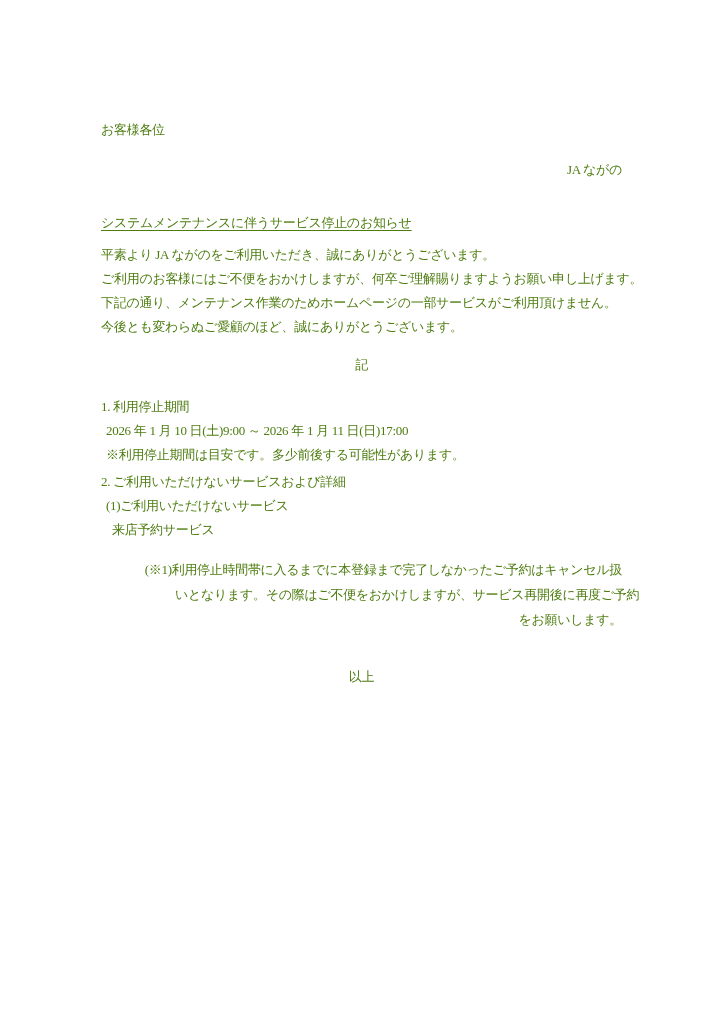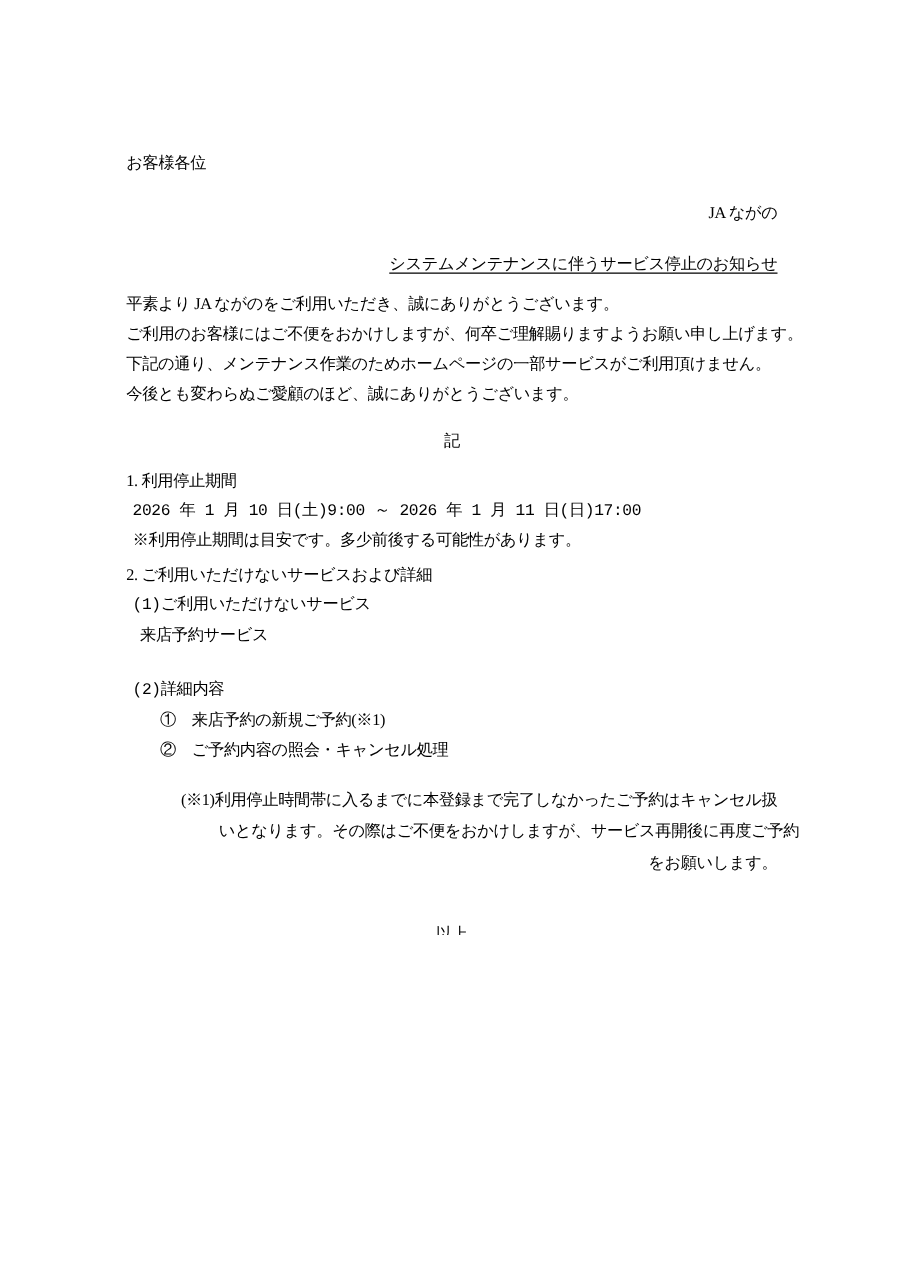--- a/index.html
+++ b/index.html
@@ -5,41 +5,41 @@
   html, body { margin: 0; padding: 0; background: #ffffff; }
   .page {
     position: relative;
     width: 725px;
     height: 748px;
     background: #ffffff;
     box-sizing: border-box;
     padding: 118px 103px 0 101px;
     font-family: "Liberation Serif", "DejaVu Serif", serif;
     font-size: 13px;
-    color: #000000;
+    color: #4d7c0f;
     letter-spacing: -0.3px;
     overflow: hidden;
   }
   .line { line-height: 24px; white-space: nowrap; }
   .sender { margin-top: 16px; text-align: right; }
-  .title-row { margin-top: 17px; text-align: right; line-height: 24px; white-space: nowrap; }
+  .title-row { margin-top: 29px; text-align: left; line-height: 24px; white-space: nowrap; }
   .title-row .title {
     text-decoration: underline;
     text-underline-offset: 3px;
     text-decoration-thickness: 1px;
   }
   .intro { margin-top: 8px; }
   .record { margin-top: 14px; text-align: center; line-height: 24px; }
-  .sec1 { margin-top: 8px; }
+  .sec1 { margin-top: 18px; }
   .sec2 { margin-top: 3px; }
   .sec2b { margin-top: 20px; }
   .footnote { margin-top: 15px; text-align: right; }
   .footnote .line { line-height: 25px; }
   .closing { margin-top: 33px; text-align: center; line-height: 24px; }
-  .ind1 { padding-left: 5px; font-family: Liberation Mono, monospace; }
+  .ind1 { padding-left: 5px; }
   .ind2 { padding-left: 11px; }
   .ind3 { padding-left: 27px; }
   .fn-first { padding-left: 41px; }
   .fn-cont { padding-left: 74px; }
 </style>
 </head>
 <body>
 
 <div class="page">
 
@@ -65,25 +65,20 @@
     <div class="line ind1">2026 年 1 月 10 日(土)9:00 ～ 2026 年 1 月 11 日(日)17:00</div>
     <div class="line ind1">※利用停止期間は目安です。多少前後する可能性があります。</div>
   </div>
 
   <div class="sec2">
     <div class="line">2. ご利用いただけないサービスおよび詳細</div>
     <div class="line ind1">(1)ご利用いただけないサービス</div>
     <div class="line ind2">来店予約サービス</div>
   </div>
 
-  <div class="sec2b">
-    <div class="line ind1">(2)詳細内容</div>
-    <div class="line ind3">①　来店予約の新規ご予約(※1)</div>
-    <div class="line ind3">②　ご予約内容の照会・キャンセル処理</div>
-  </div>
 
   <div class="footnote">
     <div class="line fn-first"><span>(※1)</span><span>利用停止時間帯に入るまでに本登録まで完了しなかったご予約はキャンセル扱</span></div>
     <div class="line fn-cont">いとなります。その際はご不便をおかけしますが、サービス再開後に再度ご予約</div>
     <div class="line fn-cont">をお願いします。</div>
   </div>
 
   <div class="closing">以上</div>
 
 </div>

